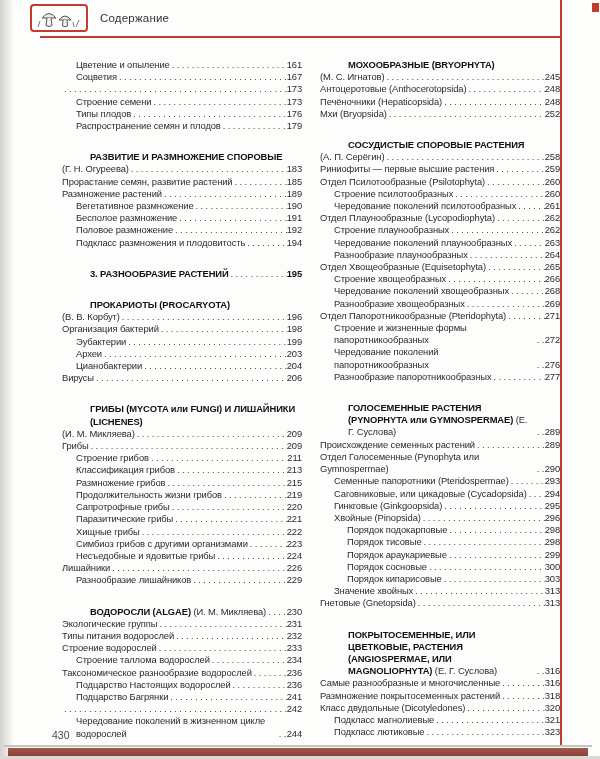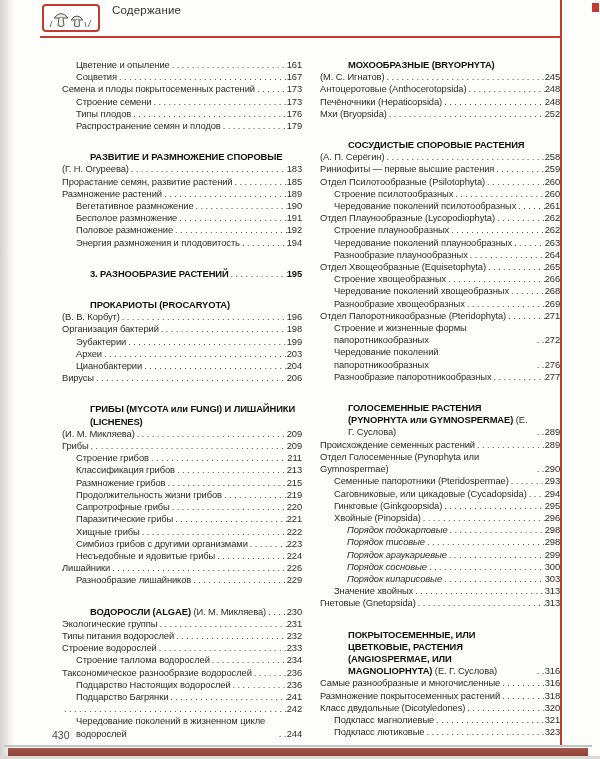--- a/index.html
+++ b/index.html
@@ -18,35 +18,35 @@
   .book-edge{position:absolute;left:8px;right:12px;top:748px;height:8px;
     background:linear-gradient(to bottom,#a3564a,#8e4237);}
   .below-edge{position:absolute;left:0;right:0;top:756px;bottom:0;background:#dbd9d6;}
   .corner-mark{position:absolute;top:3px;right:1px;width:7px;height:9px;background:#c23b2e;}
 
   
   .red-vline{position:absolute;top:0;right:38px;width:2px;height:746px;background:#c23b2e;}
   .red-rule{position:absolute;top:36px;left:40px;right:38px;height:2px;background:#c23b2e;}
 
   
-  .topbar{position:absolute;top:4px;left:42px;display:flex;gap:12px;}
+  .topbar{position:absolute;top:4px;left:30px;display:flex;align-items:center;gap:12px;}
   .logo-box{width:58px;height:28px;border:2px solid #c23b2e;border-radius:4px;
     background:#fff;display:flex;align-items:center;justify-content:center;box-sizing:border-box;}
   .header-label{font-size:11.5px;color:#333;letter-spacing:.2px;}
 
   
   .columns{position:absolute;top:59px;left:62px;width:498px;display:flex;gap:18px;}
   .col{flex:1 1 0;min-width:0;font-size:9.4px;line-height:12.2px;letter-spacing:-0.1px;}
   .entry{display:flex;align-items:flex-end;}
   .entry.gap{margin-top:19px;}
   .entry.ind1{padding-left:14px;}
   .entry.ind2{padding-left:27px;}
   .entry .t{flex:0 1 auto;}
   .entry.b .t{font-weight:bold;color:#111;padding-left:28px;}
-  .entry.it .t{font-style:italic;}
+  .entry.it .t{}
   .entry .a{font-weight:normal;font-style:normal;color:#2b2b2b;}
   .leader{flex:1 1 6px;min-width:6px;overflow:hidden;white-space:nowrap;
     padding:0 2px;color:#3a3a3a;}
   .pg{flex:none;text-align:right;}
   .entry.b .pg{font-weight:bold;color:#111;text-align:right;}
   .entry.b.ha .pg{font-weight:normal;color:#2b2b2b;}
 
   
   .pagenum{position:absolute;left:52px;top:729px;font-size:10.5px;color:#4a4a4a;}
 </style>
@@ -80,21 +80,20 @@
           <span class="t">Цветение и опыление</span>
           <span class="leader"> . . . . . . . . . . . . . . . . . . . . . . . . . . . . . . . . . . . . . . . . . . . . . . . . . . . . . . . . . . . . . . . . . . . . . .</span>
           <span class="pg">161</span>
         </div>
         <div class="entry ind1">
           <span class="t">Соцветия</span>
           <span class="leader"> . . . . . . . . . . . . . . . . . . . . . . . . . . . . . . . . . . . . . . . . . . . . . . . . . . . . . . . . . . . . . . . . . . . . . .</span>
           <span class="pg">167</span>
         </div>
         <div class="entry ind0">
-          <span class="t">Семена и плоды покрытосеменных растений</span>
           <span class="leader"> . . . . . . . . . . . . . . . . . . . . . . . . . . . . . . . . . . . . . . . . . . . . . . . . . . . . . . . . . . . . . . . . . . . . . .</span>
           <span class="pg">173</span>
         </div>
         <div class="entry ind1">
           <span class="t">Строение семени</span>
           <span class="leader"> . . . . . . . . . . . . . . . . . . . . . . . . . . . . . . . . . . . . . . . . . . . . . . . . . . . . . . . . . . . . . . . . . . . . . .</span>
           <span class="pg">173</span>
         </div>
         <div class="entry ind1">
           <span class="t">Типы плодов</span>
@@ -133,21 +132,21 @@
           <span class="t">Бесполое размножение</span>
           <span class="leader"> . . . . . . . . . . . . . . . . . . . . . . . . . . . . . . . . . . . . . . . . . . . . . . . . . . . . . . . . . . . . . . . . . . . . . .</span>
           <span class="pg">191</span>
         </div>
         <div class="entry ind1">
           <span class="t">Половое размножение</span>
           <span class="leader"> . . . . . . . . . . . . . . . . . . . . . . . . . . . . . . . . . . . . . . . . . . . . . . . . . . . . . . . . . . . . . . . . . . . . . .</span>
           <span class="pg">192</span>
         </div>
         <div class="entry ind1">
-          <span class="t">Энергия размножения и плодовитость</span>
+          <span class="t">Подкласс размножения и плодовитость</span>
           <span class="leader"> . . . . . . . . . . . . . . . . . . . . . . . . . . . . . . . . . . . . . . . . . . . . . . . . . . . . . . . . . . . . . . . . . . . . . .</span>
           <span class="pg">194</span>
         </div>
         <div class="entry ind0 b gap">
           <span class="t">3. РАЗНООБРАЗИЕ РАСТЕНИЙ</span>
           <span class="leader"> . . . . . . . . . . . . . . . . . . . . . . . . . . . . . . . . . . . . . . . . . . . . . . . . . . . . . . . . . . . . . . . . . . . . . .</span>
           <span class="pg">195</span>
         </div>
         <div class="entry ind0 b gap">
           <span class="t">ПРОКАРИОТЫ (PROCARYOTA)</span>

